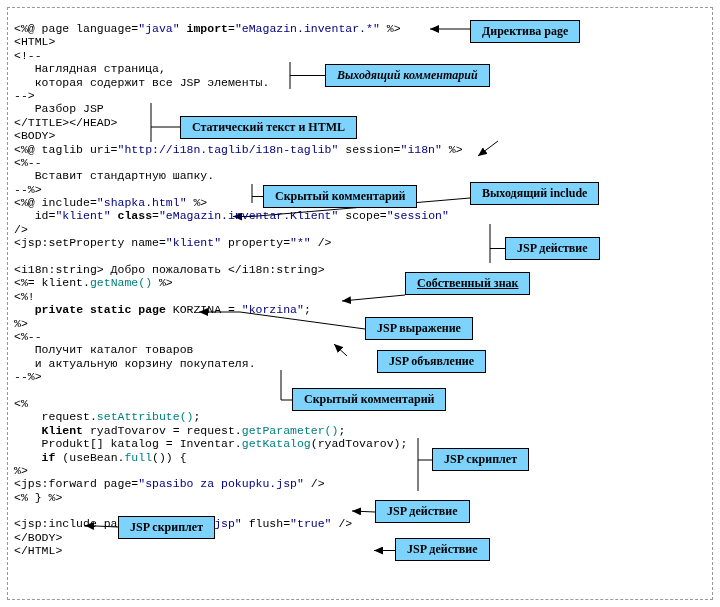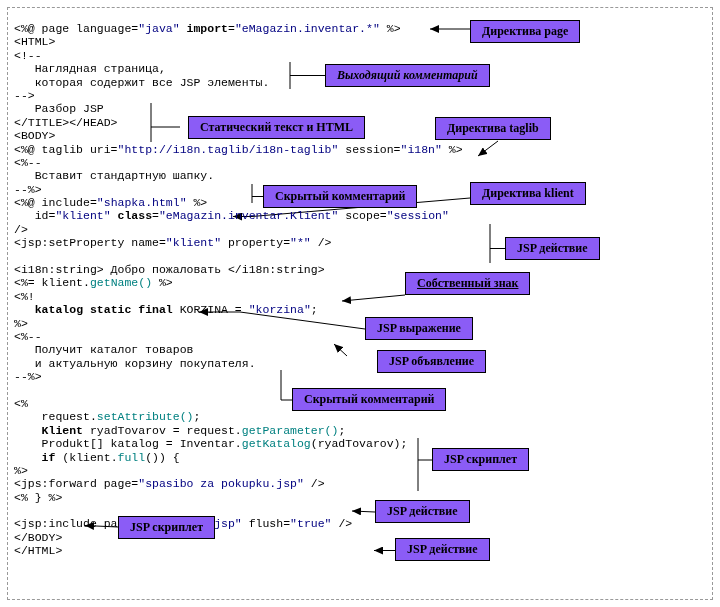--- a/index.html
+++ b/index.html
@@ -30,21 +30,21 @@
     font-size: 11.5px;
     color: var(--col-text, #000000);
   }
   .s-n { color: var(--col-text, #000000); }
   .s-b { color: var(--col-text, #000000); font-weight: bold; }
   .s-q { color: var(--col-string, #000080); }
   .s-m { color: var(--col-method, #008080); }
   .label-box {
     position: absolute;
     border: 1px solid var(--col-border, #000000);
-    background: #8b5cf6;
+    background: #7dd3fc;
     padding: 3px 11px;
     font-family: "Liberation Serif", "DejaVu Serif", serif;
     font-weight: bold;
     font-size: 12px;
     line-height: 15px;
     white-space: nowrap;
     color: #000000;
   }
   #connectors {
     position: absolute;
@@ -152,47 +152,46 @@
       <div class="code-line"><span class="s-n">   Вставит стандартную шапку.</span></div>
       <div class="code-line"><span class="s-n">--%&gt;</span></div>
       <div class="code-line"><span class="s-n">&lt;%@ include=</span><span class="s-q">"shapka.html"</span><span class="s-n"> %&gt;</span></div>
       <div class="code-line"><span class="s-n">   id=</span><span class="s-q">"klient"</span><span class="s-n"> </span><span class="s-b">class</span><span class="s-n">=</span><span class="s-q">"eMagazin.inventar.Klient"</span><span class="s-n"> scope=</span><span class="s-q">"session"</span></div>
       <div class="code-line"><span class="s-n">/&gt;</span></div>
       <div class="code-line"><span class="s-n">&lt;jsp:setProperty name=</span><span class="s-q">"klient"</span><span class="s-n"> property=</span><span class="s-q">"*"</span><span class="s-n"> /&gt;</span></div>
       <div class="code-line">&nbsp;</div>
       <div class="code-line"><span class="s-n">&lt;i18n:string&gt; Добро пожаловать &lt;/i18n:string&gt;</span></div>
       <div class="code-line"><span class="s-n">&lt;%= klient.</span><span class="s-m">getName()</span><span class="s-n"> %&gt;</span></div>
       <div class="code-line"><span class="s-n">&lt;%!</span></div>
-      <div class="code-line"><span class="s-n">   </span><span class="s-b">katalog static final</span><span class="s-n"> KORZINA = </span><span class="s-q">"korzina"</span><span class="s-n">;</span></div>
+      <div class="code-line"><span class="s-n">   </span><span class="s-b">private static page</span><span class="s-n"> KORZINA = </span><span class="s-q">"korzina"</span><span class="s-n">;</span></div>
       <div class="code-line"><span class="s-n">%&gt;</span></div>
       <div class="code-line"><span class="s-n">&lt;%--</span></div>
       <div class="code-line"><span class="s-n">   Получит каталог товаров</span></div>
       <div class="code-line"><span class="s-n">   и актуальную корзину покупателя.</span></div>
       <div class="code-line"><span class="s-n">--%&gt;</span></div>
       <div class="code-line">&nbsp;</div>
       <div class="code-line"><span class="s-n">&lt;%</span></div>
       <div class="code-line"><span class="s-n">    request.</span><span class="s-m">setAttribute()</span><span class="s-n">;</span></div>
       <div class="code-line"><span class="s-n">    </span><span class="s-b">Klient</span><span class="s-n"> ryadTovarov = request.</span><span class="s-m">getParameter()</span><span class="s-n">;</span></div>
       <div class="code-line"><span class="s-n">    Produkt[] katalog = Inventar.</span><span class="s-m">getKatalog</span><span class="s-n">(ryadTovarov);</span></div>
-      <div class="code-line"><span class="s-n">    </span><span class="s-b">if</span><span class="s-n"> (klient.</span><span class="s-m">full</span><span class="s-n">()) {</span></div>
+      <div class="code-line"><span class="s-n">    </span><span class="s-b">if</span><span class="s-n"> (useBean.</span><span class="s-m">full</span><span class="s-n">()) {</span></div>
       <div class="code-line"><span class="s-n">%&gt;</span></div>
       <div class="code-line"><span class="s-n">&lt;jps:forward page=</span><span class="s-q">"spasibo za pokupku.jsp"</span><span class="s-n"> /&gt;</span></div>
       <div class="code-line"><span class="s-n">&lt;% } %&gt;</span></div>
       <div class="code-line">&nbsp;</div>
       <div class="code-line"><span class="s-n">&lt;jsp:include page=</span><span class="s-q">"osnovanie.jsp"</span><span class="s-n"> flush=</span><span class="s-q">"true"</span><span class="s-n"> /&gt;</span></div>
       <div class="code-line"><span class="s-n">&lt;/BODY&gt;</span></div>
       <div class="code-line"><span class="s-n">&lt;/HTML&gt;</span></div>
     </div>
 
   <div class="label-box" style="left:470px; top:20px;">Директива page</div>
   <div class="label-box" style="left:325px; top:64px;font-style:italic;">Выходящий комментарий</div>
-  <div class="label-box" style="left:180px; top:116px;margin-left:8px;">Статический текст и HTML</div>
-  <div class="label-box" style="left:435px; top:117px;">Директива taglib</div>
+  <div class="label-box" style="left:180px; top:116px;">Статический текст и HTML</div>
   <div class="label-box" style="left:263px; top:185px;">Скрытый комментарий</div>
-  <div class="label-box" style="left:470px; top:182px;">Директива klient</div>
+  <div class="label-box" style="left:470px; top:182px;">Выходящий include</div>
   <div class="label-box" style="left:505px; top:237px;">JSP действие</div>
   <div class="label-box" style="left:405px; top:272px;text-decoration:underline;">Собственный знак</div>
   <div class="label-box" style="left:365px; top:317px;">JSP выражение</div>
   <div class="label-box" style="left:345px; top:350px;margin-left:32px;">JSP объявление</div>
   <div class="label-box" style="left:292px; top:388px;">Скрытый комментарий</div>
   <div class="label-box" style="left:432px; top:448px;">JSP скриплет</div>
   <div class="label-box" style="left:375px; top:500px;">JSP действие</div>
   <div class="label-box" style="left:118px; top:516px;">JSP скриплет</div>
   <div class="label-box" style="left:395px; top:538px;">JSP действие</div>
 </div>

